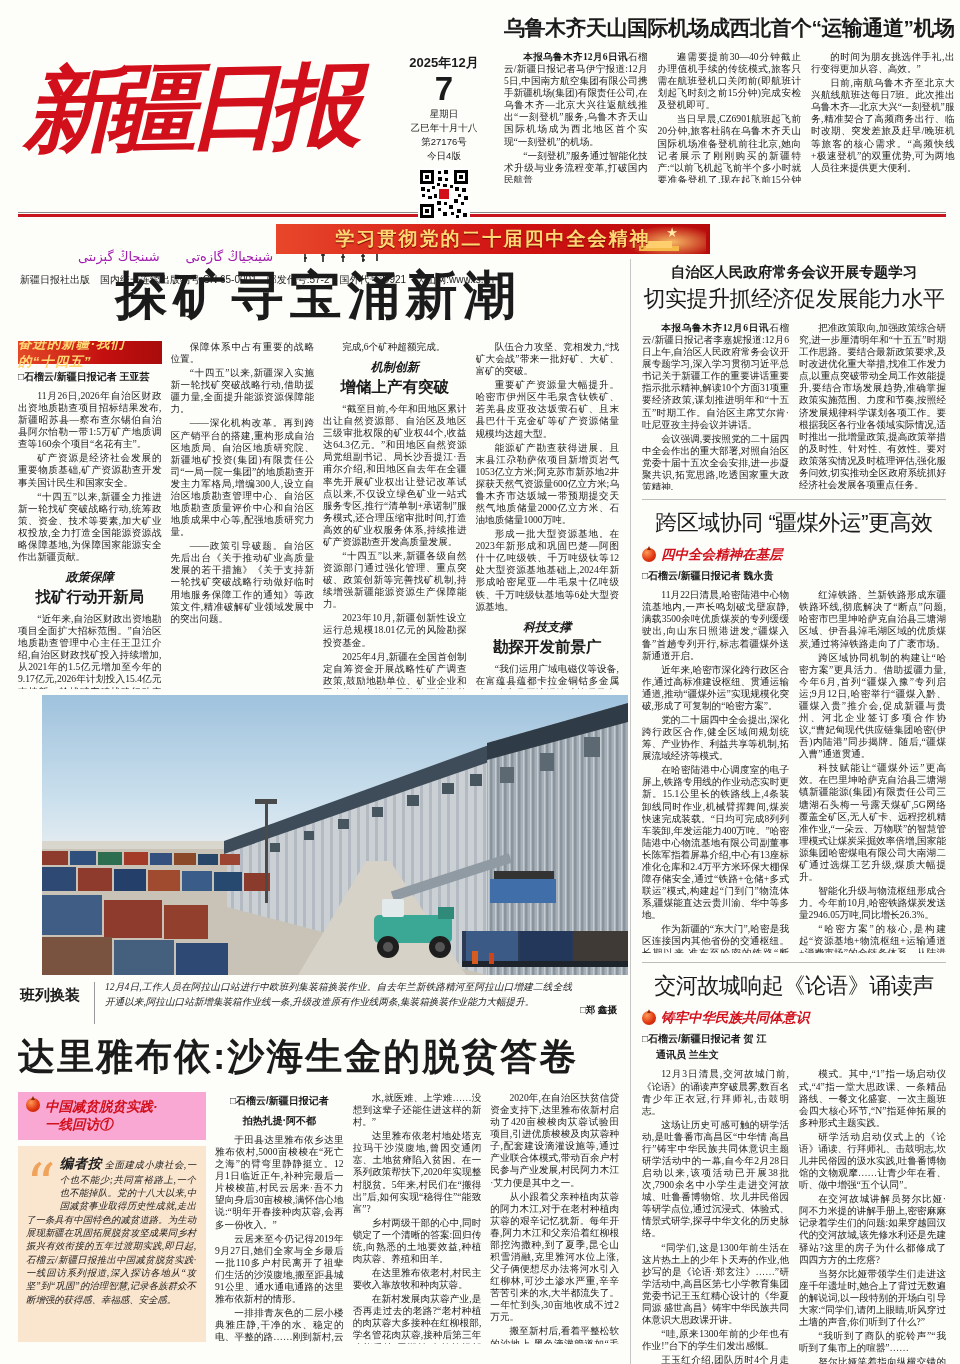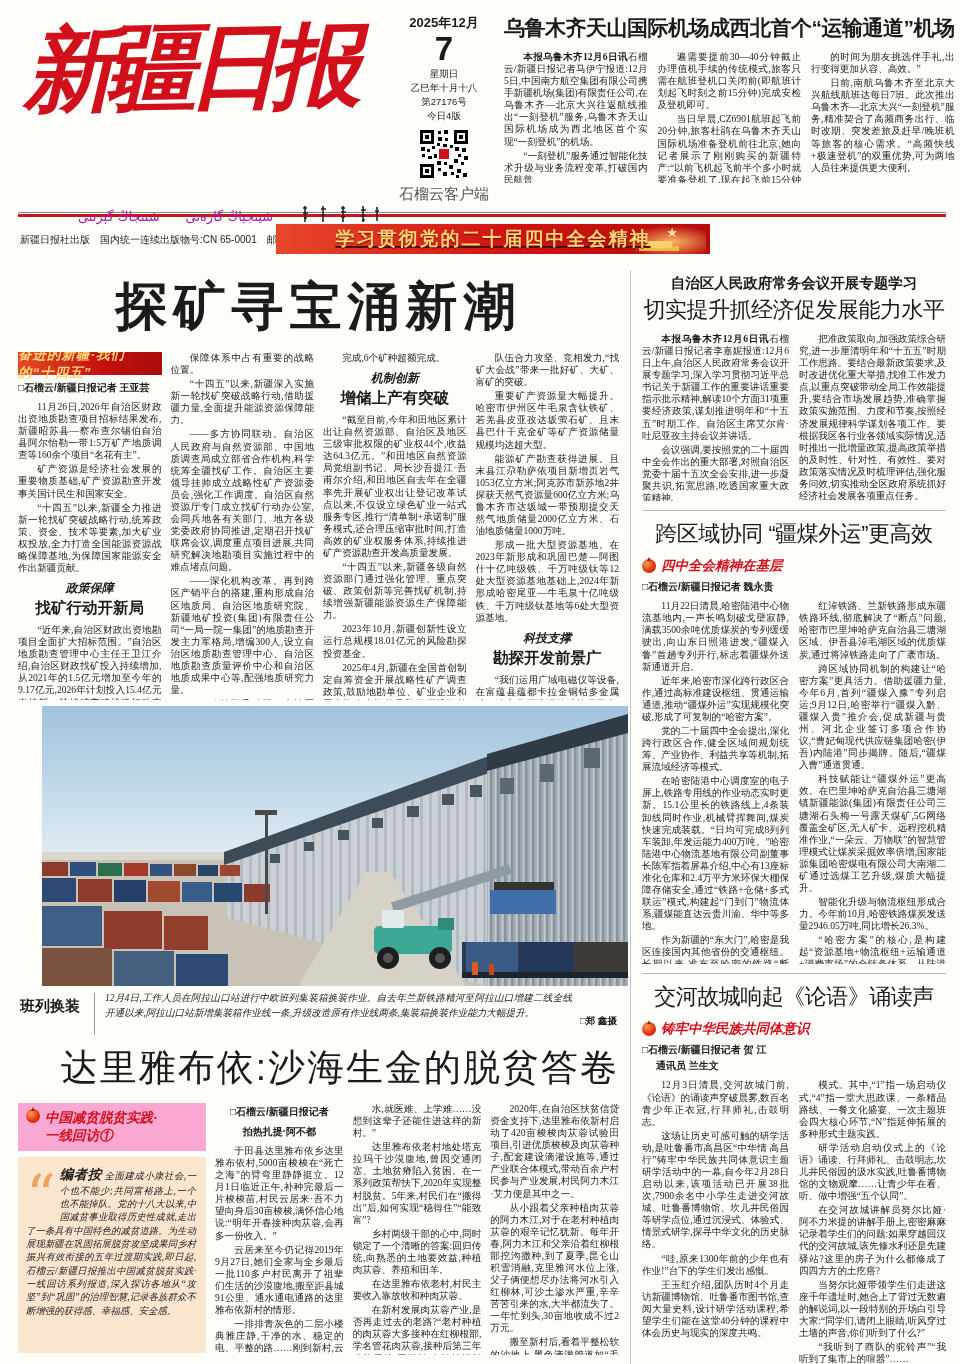--- a/index.html
+++ b/index.html
@@ -3,44 +3,44 @@
 <meta charset="utf-8">
 <style>
   * { margin:0; padding:0; box-sizing:border-box; }
   body { background:#888; font-family:"Liberation Serif","DejaVu Serif",serif; }
   .page { width:960px; height:1364px; margin:0 auto; background:#fdfdfa; color:#1b1b1b;
           position:relative; overflow:hidden; padding:10px 14px 0 18px; }
 
   
   .masthead { display:flex; height:200px; }
   .mast-left { width:474px; display:flex; flex-direction:column; }
-  .mast-top { display:flex; flex:1; }
+  .mast-top { display:flex; flex:1;margin-top:40px; }
   .mast-title { flex:1; font-family:"DejaVu Serif",serif; font-weight:bold; font-style:italic;
                 color:#d2101c; font-size:92px; line-height:1.25; letter-spacing:-10px;
                 transform:rotate(-1deg); padding-left:6px; white-space:nowrap; }
   .mast-scripts { display:flex; align-items:flex-end; gap:26px; padding:0 0 6px 60px;
                   font-family:"DejaVu Sans",sans-serif; font-size:13px; color:#a21caf; }
   .mast-date { width:96px; text-align:center; font-family:"Liberation Sans",sans-serif; padding-top:4px; }
   .dt-ym { font-size:13px; font-weight:bold; }
   .dt-day { font-size:33px; font-weight:bold; line-height:1.05; }
   .dt-sm { font-size:9.5px; line-height:1.5; }
   .qr { margin:4px auto 0; width:52px; height:52px; }
   .qr-label { font-size:15px; color:#555; margin-top:1px; }
   .pub-line { font-size:10px; color:#222; padding:3px 0 2px 2px; letter-spacing:0;
               font-family:"Liberation Sans",sans-serif; white-space:nowrap; }
   .mast-right { flex:1; padding:4px 0 0 12px; }
   .air-headline { font-family:"Liberation Sans",sans-serif; font-weight:900; font-size:21px;
                   letter-spacing:-0.5px; white-space:nowrap; margin-bottom:9px; }
   .cols3 { display:grid; grid-template-columns:repeat(3,1fr); gap:10px; height:132px; overflow:hidden; }
 
   
   .red-rule { border-top:1px solid #8a8a8a; border-bottom:3px solid #c9151e; height:5px; margin-top:2px; }
-  .theme-banner { margin:7px 0 16px 258px; width:434px; height:30px; position:relative;
+  .theme-banner { margin:7px 0 5px 258px; width:434px; height:30px; position:relative;
                   background:linear-gradient(90deg,#e8472b,#d01212 55%,#b70b0b);
-                  display:flex; align-items:center; justify-content:center; overflow:hidden;text-decoration:underline; }
+                  display:flex; align-items:center; justify-content:center; overflow:hidden; }
   .theme-banner .txt { color:#ffd873; font-family:"Liberation Sans",sans-serif; font-weight:bold;
                   font-size:19px; letter-spacing:2px; text-shadow:0 1px 1px #7a0000; z-index:2; }
   .banner-decor { position:absolute; right:4px; top:0; width:86px; height:30px;
                   background:radial-gradient(ellipse at 60% 60%, rgba(255,216,115,.85), rgba(255,216,115,0) 65%); }
   .banner-decor:after { content:"★"; position:absolute; right:28px; top:1px; color:#ffe9a8; font-size:13px; }
   .banner-decor:before { content:""; position:absolute; right:34px; bottom:6px; width:26px; height:7px;
                   background:#ffcf6e; box-shadow:-8px 4px 0 -1px #f5b94a, 8px 4px 0 -1px #f5b94a; }
 
   
   .main-area { display:flex; }
@@ -65,22 +65,22 @@
 
   
   .photo { margin:6px 0 0 24px; width:586px; height:280px; display:block; }
   .caption { display:flex; align-items:flex-start; margin:5px 0 4px 2px; height:46px; }
   .cap-label { font-family:"Liberation Sans",sans-serif; font-weight:900; font-size:15px; width:74px; padding-top:6px; }
   .cap-div { width:1px; background:#999; align-self:stretch; margin:2px 10px 2px 0; }
   .cap-text { flex:1; font-size:9.6px; font-style:italic; line-height:1.55; text-align:justify; }
   .cap-credit { font-weight:bold; font-size:9.6px; white-space:nowrap; padding:24px 2px 0 8px; }
 
   
-  .pov-headline { font-family:"Liberation Sans",sans-serif; font-weight:400; font-size:37px;
-                  text-align:right; letter-spacing:2px; margin:6px 0 10px; }
+  .pov-headline { font-family:"Liberation Sans",sans-serif; font-weight:700; font-size:37px;
+                  text-align:left; letter-spacing:2px; margin:6px 0 10px; }
   .pov-grid { display:grid; grid-template-columns:188px 1fr 1fr 1fr; gap:9px; height:252px; overflow:hidden; }
   .tag-box { background:#f9a8d4; padding:6px 8px; margin-bottom:6px; }
   .tag-red { color:#d2101c; font-weight:bold; font-style:italic; font-size:13.5px; line-height:1.35;
              font-family:"Liberation Sans",sans-serif; }
   .editor-box { background:#fae6cf; padding:8px 10px 8px 8px; height:196px; overflow:hidden; }
   .ed-quote { float:left; font-family:"DejaVu Serif",serif; font-size:58px; line-height:.6;
               color:#efa35b; padding:14px 4px 0 0; }
   .ed-label { font-weight:900; font-size:13.5px; font-family:"Liberation Sans",sans-serif; }
   .ed-text { font-size:9.4px; font-style:italic; line-height:1.42; text-align:justify; }
 
@@ -215,21 +215,20 @@
             <p>矿产资源是经济社会发展的重要物质基础,矿产资源勘查开发事关国计民生和国家安全。</p>
             <p>“十四五”以来,新疆全力推进新一轮找矿突破战略行动,统筹政策、资金、技术等要素,加大矿业权投放,全力打造全国能源资源战略保障基地,为保障国家能源安全作出新疆贡献。</p>
             <div class="sub-kai">政策保障</div>
             <div class="sub-hei">找矿行动开新局</div>
             <p>“近年来,自治区财政出资地勘项目全面扩大招标范围。”自治区地质勘查管理中心主任王卫江介绍,自治区财政找矿投入持续增加,从2021年的1.5亿元增加至今年的9.17亿元,2026年计划投入15.4亿元支持新一轮找矿突破战略行动实施,进一步鼓励和吸引更多国内能力强、技术优、业绩佳的找矿队伍来新疆探矿寻宝。</p>
 
           </div>
           <div class="colbox">
             <p>保障体系中占有重要的战略位置。</p>
             <p>“十四五”以来,新疆深入实施新一轮找矿突破战略行动,借助援疆力量,全面提升能源资源保障能力。</p>
-            <p>——多方协同联动。自治区人民政府与自然资源部、中国地质调查局成立部省合作机构,科学统筹全疆找矿工作。自治区主要领导挂帅成立战略性矿产资源委员会,强化工作调度。自治区自然资源厅专门成立找矿行动办公室,会同兵地各有关部门、地方各级党委政府协同推进,定期召开找矿联席会议,调度重点项目进展,共同研究解决地勘项目实施过程中的难点堵点问题。</p>
             <p>——深化机构改革。再到跨区产销平台的搭建,重构形成自治区地质局、自治区地质研究院、新疆地矿投资(集团)有限责任公司“一局一院一集团”的地质勘查开发主力军格局,增编300人,设立自治区地质勘查管理中心、自治区地质勘查质量评价中心和自治区地质成果中心等,配强地质研究力量。</p>
             <p>——政策引导破题。自治区先后出台《关于推动矿业高质量发展的若干措施》《关于支持新一轮找矿突破战略行动做好临时用地服务保障工作的通知》等政策文件,精准破解矿业领域发展中的突出问题。</p>
 
           </div>
           <div class="colbox">
             <p>完成,6个矿种超额完成。</p>
             <div class="sub-kai">机制创新</div>
             <div class="sub-hei">增储上产有突破</div>
             <p>“截至目前,今年和田地区累计出让自然资源部、自治区及地区三级审批权限的矿业权44个,收益达64.3亿元。”和田地区自然资源局党组副书记、局长沙吾提江·吾甫尔介绍,和田地区自去年在全疆率先开展矿业权出让登记改革试点以来,不仅设立绿色矿业一站式服务专区,推行“清单制+承诺制”服务模式,还合理压缩审批时间,打造高效的矿业权服务体系,持续推进矿产资源勘查开发高质量发展。</p>
             <p>“十四五”以来,新疆各级自然资源部门通过强化管理、重点突破、政策创新等完善找矿机制,持续增强新疆能源资源生产保障能力。</p>
@@ -439,20 +438,21 @@
         <div class="tag-row">
           <span class="pome"></span>
           <span class="tag-red">铸牢中华民族共同体意识</span>
         </div>
         <div class="byline" style="margin-bottom:1px;">□石榴云/新疆日报记者 贺 江</div>
         <div class="byline" style="padding-left:14px;">通讯员 兰生文</div>
         <div class="cols2 jia-body">
           <div class="colbox">
             <p>12月3日清晨,交河故城门前,《论语》的诵读声穿破晨雾,数百名青少年正衣冠,行拜师礼,击鼓明志。</p>
             <p>这场让历史可感可触的研学活动,是吐鲁番市高昌区“中华情 高昌行”铸牢中华民族共同体意识主题研学活动中的一幕,自今年2月28日启动以来,该项活动已开展38批次,7900余名中小学生走进交河故城、吐鲁番博物馆、坎儿井民俗园等研学点位,通过沉浸式、体验式、情景式研学,探寻中华文化的历史脉络。</p>
+            <p>“同学们,这是1300年前生活在这片热土上的少年卜天寿的作业,他抄写的是《论语·郑玄注》……”研学活动中,高昌区第七小学教育集团党委书记王玉红精心设计的《华夏同源 盛世高昌》铸牢中华民族共同体意识大思政课开讲。</p>
             <p>“哇,原来1300年前的少年也有作业!”台下的学生们发出感慨。</p>
             <p>王玉红介绍,团队历时4个月走访新疆博物馆、吐鲁番市图书馆,查阅大量史料,设计研学活动课程,希望学生们能在这堂40分钟的课程中体会历史与现实的深度共鸣。</p>
 
           </div>
           <div class="colbox">
             <p>模式。其中,“1”指一场启动仪式,“4”指一堂大思政课、一条精品路线、一餐文化盛宴、一次主题班会四大核心环节,“N”指延伸拓展的多种形式主题实践。</p>
             <p>研学活动启动仪式上的《论语》诵读、行拜师礼、击鼓明志,坎儿井民俗园的汲水实践,吐鲁番博物馆的文物观摩……让青少年在看、听、做中增强“五个认同”。</p>
             <p>在交河故城讲解员努尔比娅·阿不力米提的讲解手册上,密密麻麻记录着学生们的问题:如果穿越回汉代的交河故城,该先修水利还是先建驿站?这里的房子为什么都修成了四四方方的土疙瘩?</p>
             <p>当努尔比娅带领学生们走进这座千年遗址时,她合上了背过无数遍的解说词,以一段特别的开场白引导大家:“同学们,请闭上眼睛,听风穿过土墙的声音,你们听到了什么?”</p>
             <p>“我听到了商队的驼铃声”“我听到了集市上的喧嚣”……</p>

